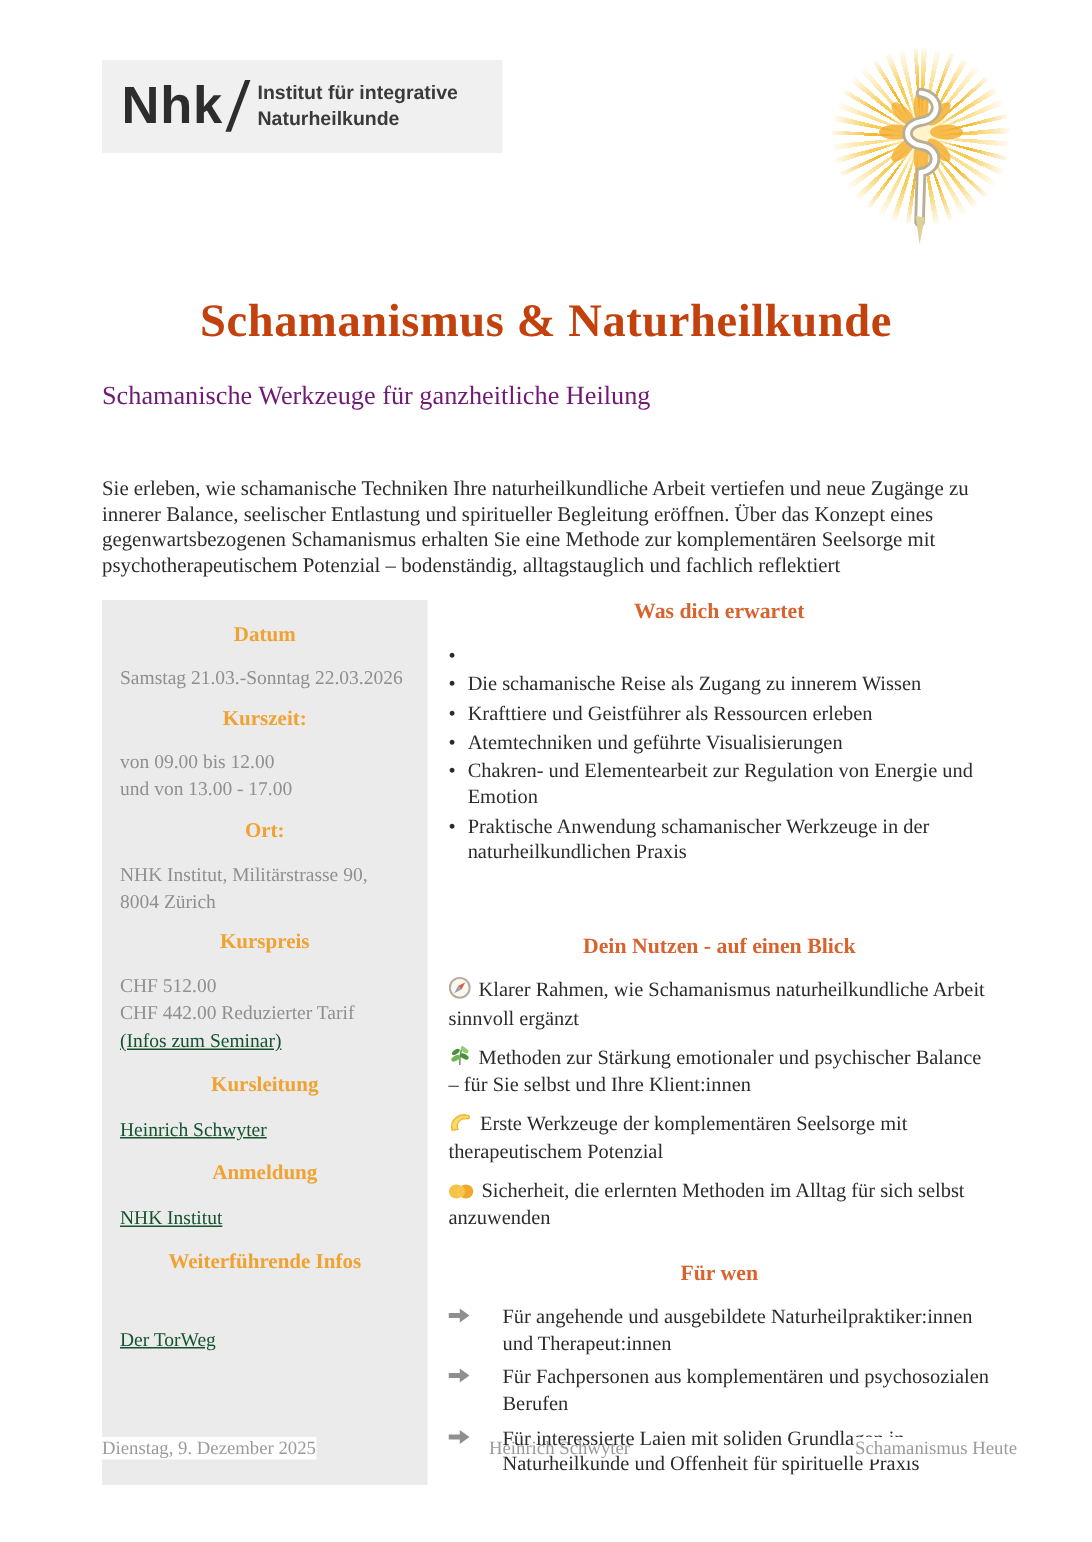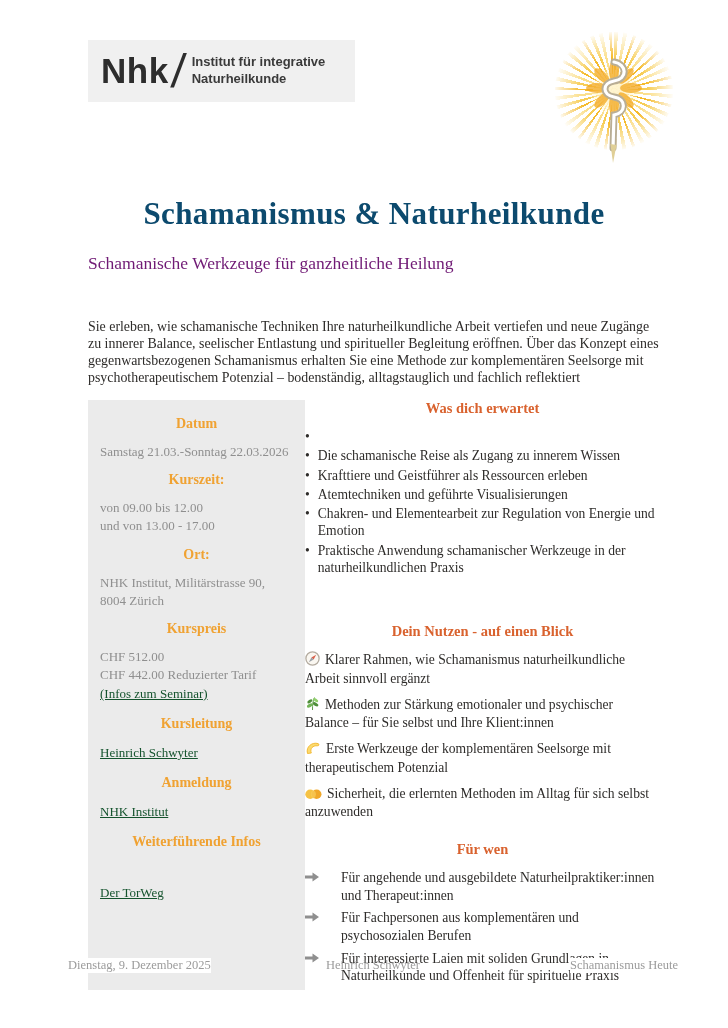--- a/index.html
+++ b/index.html
@@ -1,20 +1,20 @@
 <!DOCTYPE html>
 <html lang="de"><head>
 <meta charset="utf-8">
 <style>
   html,body{margin:0;padding:0;}
   body{
     width:728px;height:1028px;background:#ffffff;position:relative;overflow:hidden;
     font-family:"Liberation Serif", serif;color:#2e2c2a;
   }
-  .page{padding:40px 68px 0;box-sizing:border-box;margin-left:20px;}
+  .page{padding:40px 68px 0;box-sizing:border-box;}
 
   
   .masthead{position:relative;height:128px;}
   .logo-box{
     width:267px;height:62px;background:#f0f0f0;display:flex;align-items:center;
     padding-left:13px;box-sizing:border-box;font-family:"Liberation Sans", sans-serif;
   }
   .logo-abbr{font-size:35px;font-weight:bold;color:#2d2d2d;letter-spacing:.5px;}
   .logo-slash{font-size:47px;font-weight:300;color:#2d2d2d;margin:0 7px 2px 3px;transform:skewX(-6deg);}
   .logo-text{font-size:13px;font-weight:bold;color:#3a3a3a;line-height:1.3;}
@@ -23,37 +23,37 @@
   .sun-burst{
     position:absolute;top:0;left:0;width:118px;height:118px;border-radius:50%;
     background:
       radial-gradient(circle, rgba(255,244,205,.95) 0 14%, rgba(255,255,255,0) 30%),
       radial-gradient(circle, rgba(255,255,255,0) 0 40%, rgba(255,255,255,.65) 62%, #ffffff 73%),
       repeating-conic-gradient(#f7cd55 0deg 4deg, #ffffff 4deg 9deg, #fbdf8c 9deg 13deg, #ffffff 13deg 19deg, #f5bb2e 19deg 22deg, #ffffff 22deg 28deg);
   }
   .sun-core{position:absolute;left:27px;top:14px;}
 
   
-  .title{ text-align:center;color:#0c4a6e;font-weight:bold;font-size:31px;letter-spacing:.4px;margin-top:28px;}
+  .title{ text-align:center;color:#c2410c;font-weight:bold;font-size:31px;letter-spacing:.4px;margin-top:28px;}
   .subtitle{text-align:left;color:#701a75;font-size:17.5px;margin-top:17px;}
 
   .intro{margin-top:44px;font-size:13.9px;line-height:1.23;}
 
   
   .columns{display:flex;margin-top:7px;align-items:stretch;}
   .sidebar{
     width:217px;flex:none;background:#ebebeb;box-sizing:border-box;
     padding:4px 12px 40px;min-height:512px;font-size:13px;color:#8f8f8f;
   }
   .side-h{color:#f0a232;font-weight:bold;text-align:center;font-size:14px;margin:12px 0 11px;}
   .side-t{margin:1px 0;line-height:1.32;}
   .side-link{display:inline-block;text-decoration:underline;color:#14532d;margin:2px 0;cursor:pointer;}
   .gap-top{margin-top:24px;}
 
-  .main{flex:1;font-size:13.6px;font-family:Liberation Serif, serif;}
+  .main{flex:1;padding-left:14px;font-size:13.6px;font-family:Liberation Serif, serif;}
   .main-h{color:#d9622e;font-weight:bold;text-align:center;font-size:14.5px;margin:0 0 11px;}
   .main-h.benefits-h{margin-top:47px;}
   .main-h.audience-h{margin-top:19px;}
 
   .bullet-item{display:flex;gap:8px;line-height:1.27;margin:1px 0 2px;}
   .dot{flex:none;}
 
   .benefit{margin:7px 0;line-height:1.38;}
   .benefit .icn{display:inline-block;vertical-align:-2px;margin-right:5px;}
 

